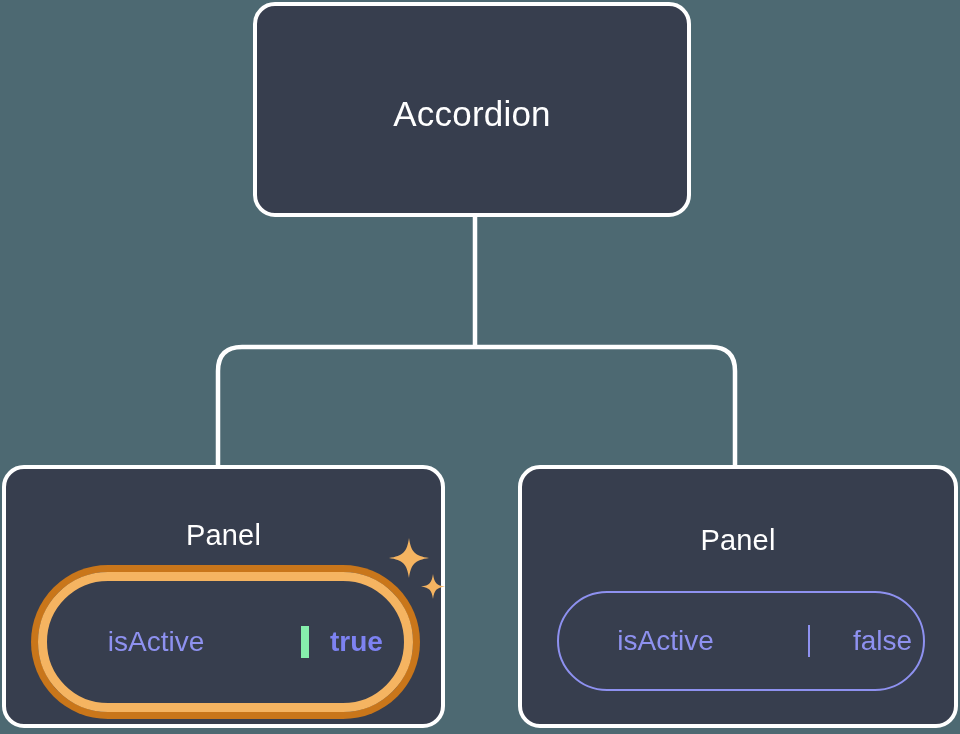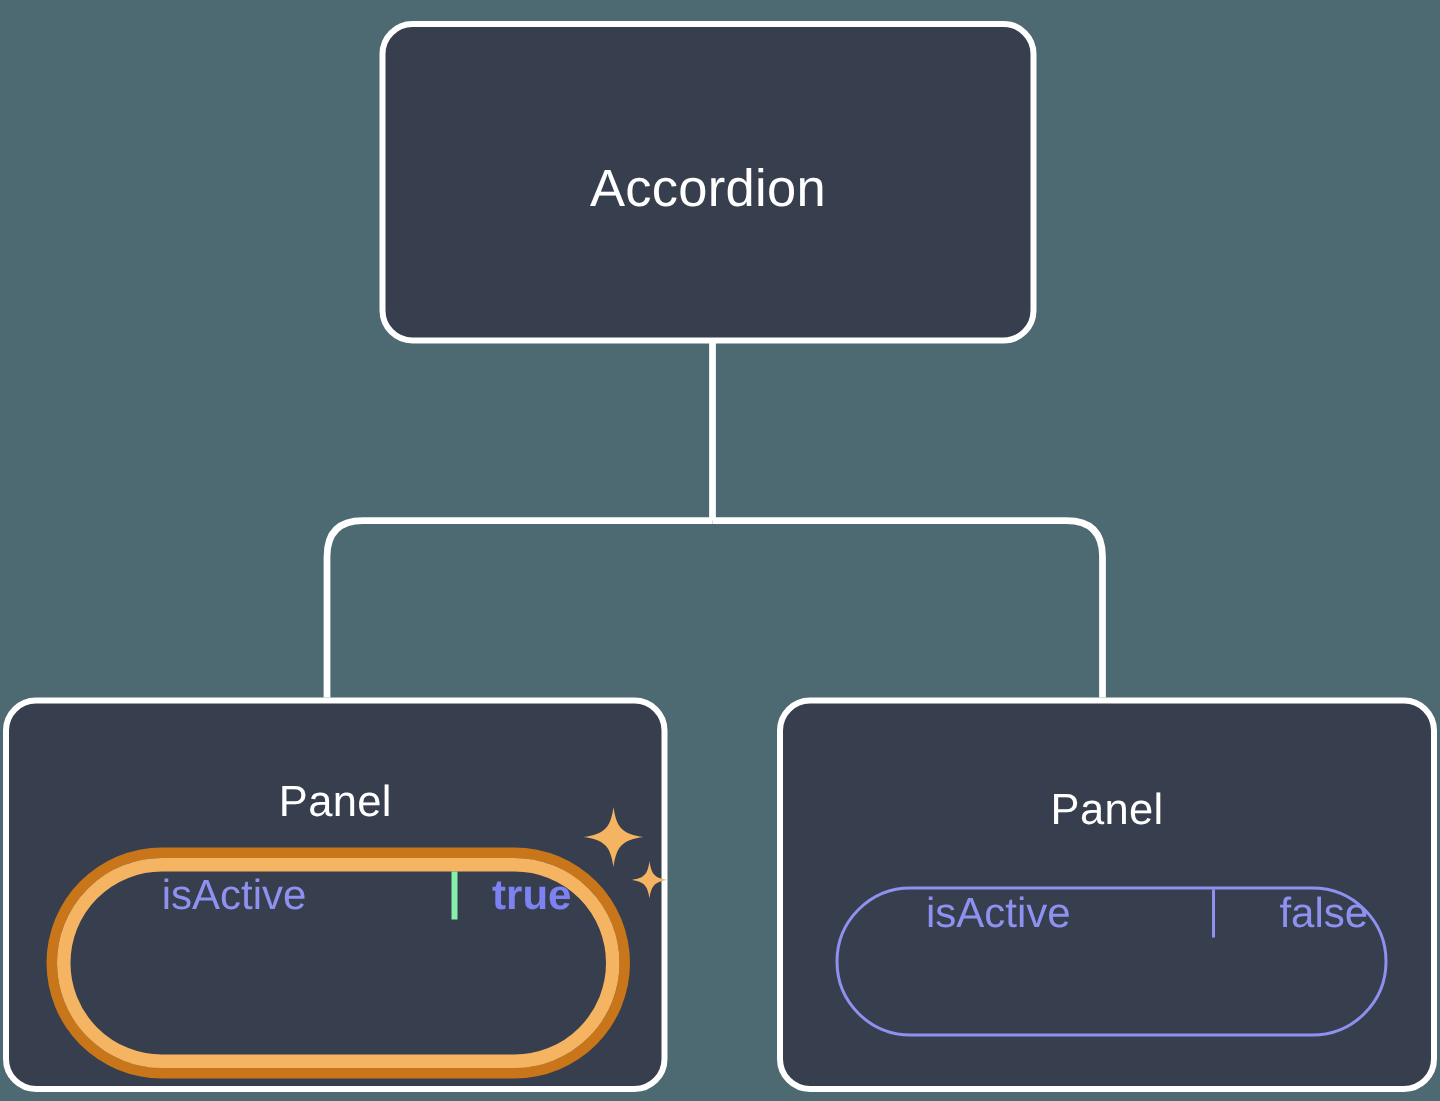--- a/index.html
+++ b/index.html
@@ -33,21 +33,21 @@
   
   .node-card {
     position: absolute;
     background: #373e4e;
     border: 4px solid #ffffff;
     border-radius: 22px;
     box-sizing: border-box;
   }
   .node-card.root {
     left: 253px;
-    top: 14px;
+    top: 2px;
     width: 438px;
     height: 215px;
   }
   .node-card.panel-left {
     left: 2px;
     top: 465px;
     width: 443px;
     height: 263px;
   }
   .node-card.panel-right {
@@ -76,21 +76,21 @@
   }
   .node-card.panel-right .node-title {
     top: 55px;
     font-size: 29px;
   }
 
   
   .state-pill {
     position: absolute;
     display: flex;
-    align-items: flex-start;
+    align-items: center;
     box-sizing: border-box;
     border-radius: 999px;
     background: transparent;
     gap: 36px;
   }
   .state-pill .pill-key,
   .state-pill .pill-value {
     display: flex;
     align-items: center;
     justify-content: center;
@@ -111,21 +111,21 @@
     font-size: 28px;
     font-weight: 400;
   }
 
   
   .state-pill.active {
     border: 9px solid #f5b461;
     box-shadow: 0 0 0 7px #c9761a;
   }
   .state-pill.active .pill-value {
-    border-left: 4px solid #86efac;
+    border-left: 8px solid #86efac;
   }
   .state-pill.active .pill-key {
     color: #8e91f0;
     font-size: 28px;
     font-weight: 400;
   }
   .state-pill.active .pill-value {
     color: #7d82f2;
     font-size: 28px;
     font-weight: 700;

